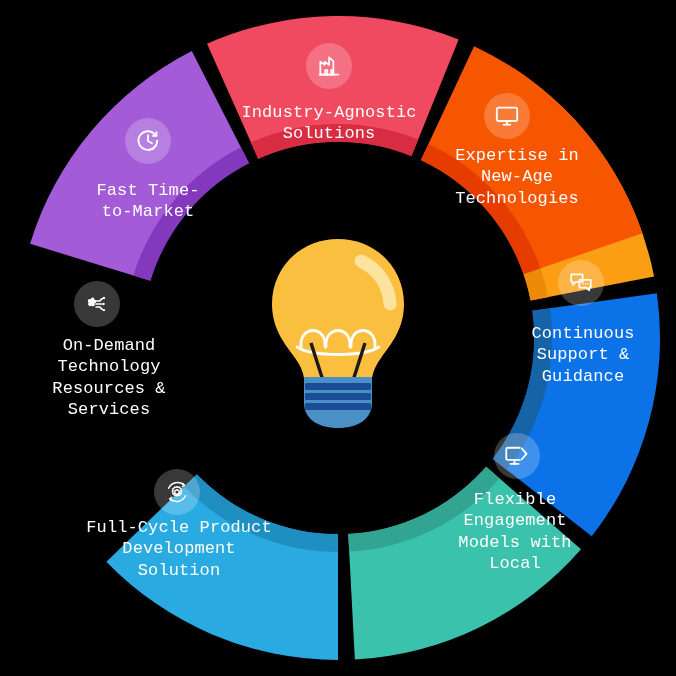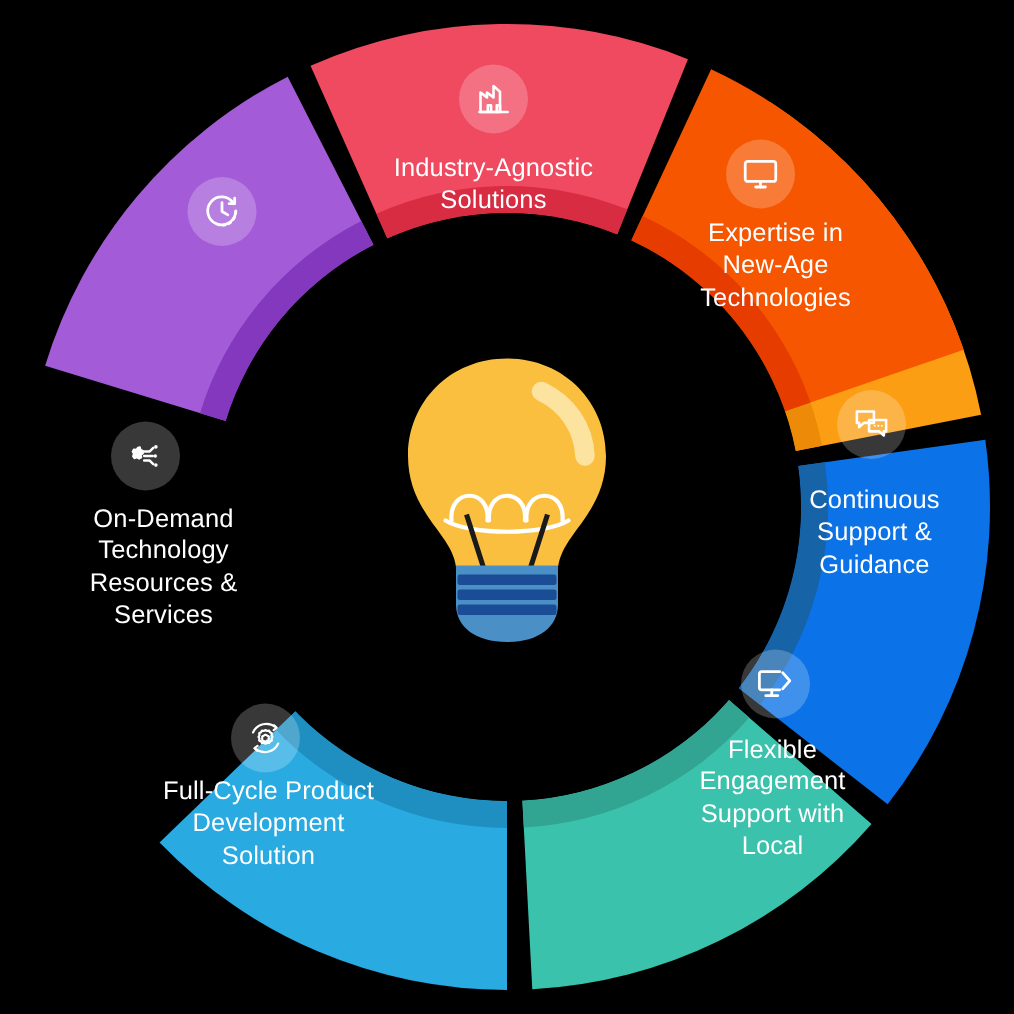--- a/index.html
+++ b/index.html
@@ -22,21 +22,21 @@
     left: 0;
     top: 0;
     width: 676px;
     height: 676px;
     display: block;
   }
   .seg-label {
     position: absolute;
     text-align: center;
     color: #ffffff;
-    font-family: Liberation Sans, sans-serif;
+    font-family: Liberation Mono, monospace;
     font-size: 17px;
     font-weight: 400;
     line-height: 1.26;
     letter-spacing: 0.1px;
     white-space: pre-line;
     transform: translate(-50%, -50%);
     pointer-events: none;
     text-shadow: 0 0 1px rgba(0,0,0,0.04);
   }
   .icon-badge {
@@ -167,29 +167,31 @@
   <div class="seg-label" id="label-0" style="left: 329px; top: 123px;">Industry-Agnostic
 Solutions</div>
   <div class="seg-label" id="label-2" style="left: 583px; top: 355px;">Continuous
 Support &amp;
 Guidance</div>
   <div class="seg-label" id="label-1" style="left: 517px; top: 177px;">Expertise in
 New-Age
 Technologies</div>
   <div class="seg-label" id="label-3" style="left: 515px; top: 532px;">Flexible
 Engagement
-Support with
+Models with
 Local</div>
   <div class="seg-label" id="label-4" style="left: 179px; top: 549px;">Full-Cycle Product
 Development
 Solution</div>
   <div class="seg-label" id="label-5" style="left: 109px; top: 378px;">On-Demand
 Technology
 Resources &amp;
 Services</div>
+  <div class="seg-label" id="label-6" style="left: 148px; top: 201px;">Fast Time-
+to-Market</div>
 
   <div class="bulb-wrap">
     <svg viewBox="0 0 190 230">
       <path id="bulb-glass" d="M95 14c-38 0-66 29-66 65 0 26 14 41 23 54 5 7 8 13 9 20h68c1-7 4-13 9-20 9-13 23-28 23-54 0-36-28-65-66-65z" fill="#FBBF40"></path>
       <path id="bulb-highlight" d="M118 36c17 8 28 24 29 43" fill="none" stroke-width="13" stroke-linecap="round" stroke="#FDE3A0"></path>
       <g id="bulb-filament" fill="none" stroke-width="2.6" stroke-linecap="round" stroke-linejoin="round">
           <path d="M58 122 C56 100 84 100 82 122" fill="none" stroke="#FFFFFF" stroke-width="2.8" stroke-linecap="round"></path>
           <path d="M83 122 C81 100 109 100 107 122" fill="none" stroke="#FFFFFF" stroke-width="2.8" stroke-linecap="round"></path>
           <path d="M108 122 C106 100 134 100 132 122" fill="none" stroke="#FFFFFF" stroke-width="2.8" stroke-linecap="round"></path>
           <path d="M54 122 C70 132 120 132 136 122" fill="none" stroke="#FFFFFF" stroke-width="2.8" stroke-linecap="round"></path>

